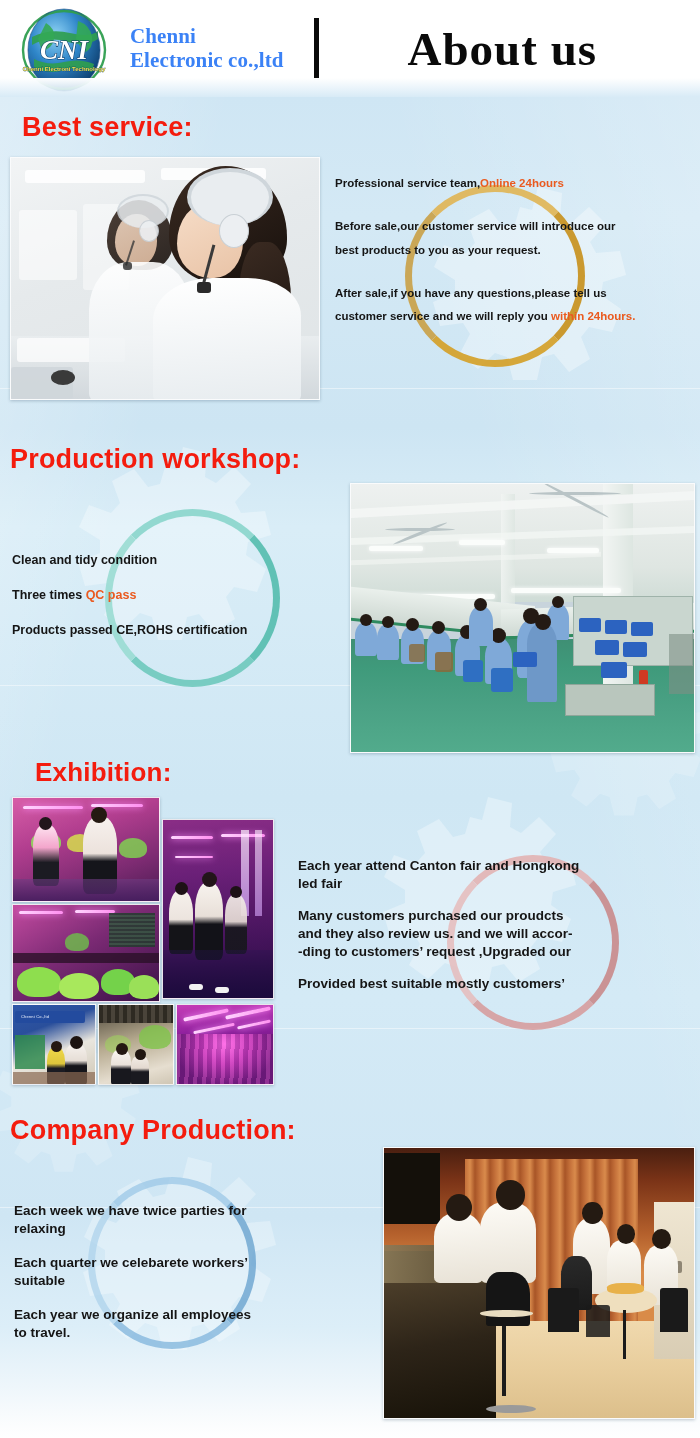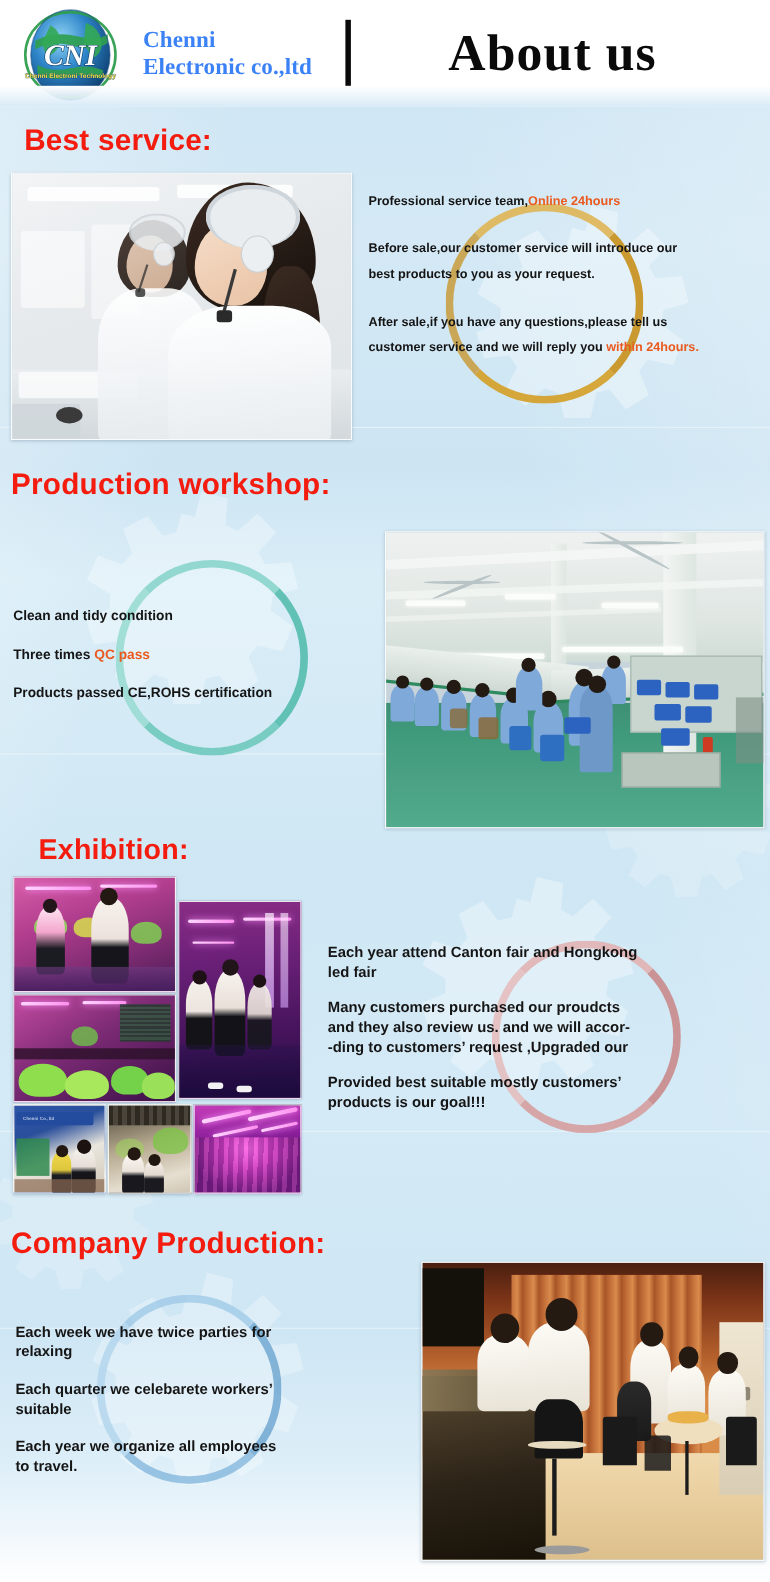--- a/index.html
+++ b/index.html
@@ -257,21 +257,21 @@
     <p style="height:26px;">&nbsp;</p>
     <p>Before sale,our customer service will introduce our</p>
     <p style="margin-top:6px;">best products to you as your request.</p>
     <p style="height:26px;">&nbsp;</p>
     <p>After sale,if you have any questions,please tell us</p>
     <p style="margin-top:6px;">
       <span>customer service and we will reply you </span><span class="hl-orange">within 24hours.</span>
     </p>
   </div>
 
-  <div class="sec-title" style="left:10px; top:328px;">Production workshop:</div>
+  <div class="sec-title" style="left:10px; top:347px;">Production workshop:</div>
 
   <div class="ring" style="left:105px; top:412px; width:175px; height:178px;
               border:7px solid #6fc9bd;
               border-top-color:#8ad6cc; border-right-color:#55bdae;
               border-bottom-color:#6fc9bd; border-left-color:#9adcd3; opacity:.9;"></div>
 
   <div class="photo" style="left:350px; top:386px; width:345px; height:270px;">
     <div class="ws-ceil"></div>
     <div class="ws-floor"></div>
     <div class="ws-col" style="left:252px;top:0;width:30px;height:206px;"></div>
@@ -426,21 +426,20 @@
 
   <div class="txt" style="left:298px; top:760px; width:400px; font-size:13.5px; font-weight:700; line-height:1.33;">
     <p>Each year attend Canton fair and Hongkong</p>
     <p>led fair</p>
     <p style="height:14px;">&nbsp;</p>
     <p>Many customers purchased our proudcts</p>
     <p>and they also review us. and we will accor-</p>
     <p>-ding to customers’ request ,Upgraded our</p>
     <p style="height:14px;">&nbsp;</p>
     <p>Provided best suitable mostly customers’</p>
-    <p>products is our goal!!!</p>
   </div>
 
   <div class="sec-title" style="left:10px; top:1018px; font-size:27px;">Company Production:</div>
 
   <div class="ring" style="left:88px; top:1080px; width:168px; height:172px;
               border:7px solid #7fb4dc;
               border-top-color:#9cc8e7; border-right-color:#639fcd;
               border-bottom-color:#7fb4dc; border-left-color:#aed3ec; opacity:.75;"></div>
 
   <div class="photo" style="left:383px; top:1050px; width:312px; height:272px;">

